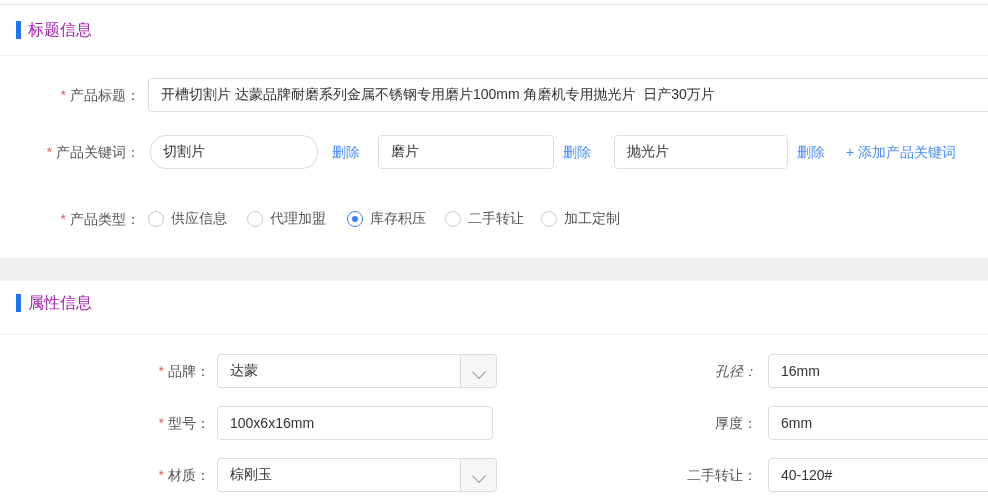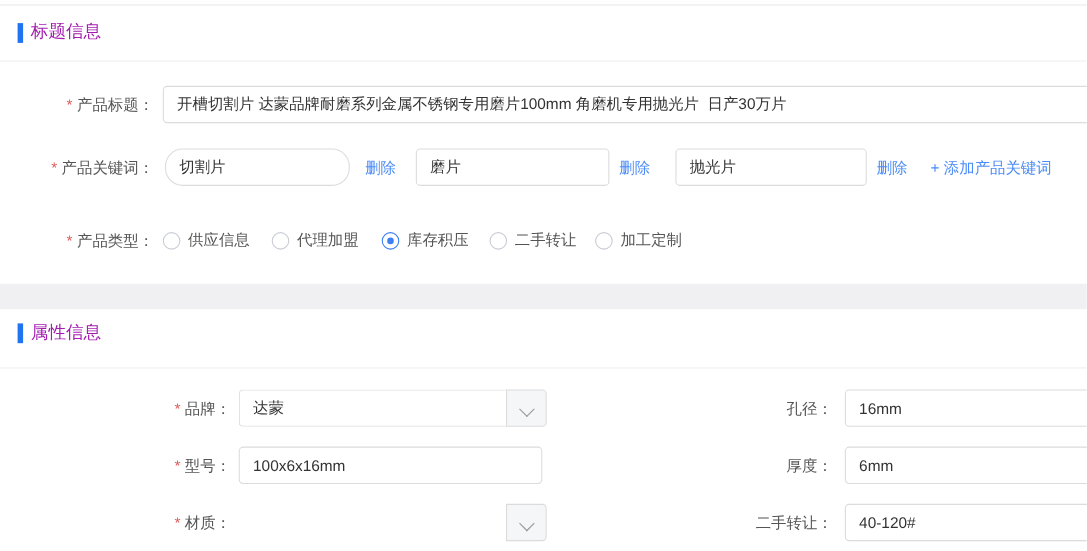--- a/index.html
+++ b/index.html
@@ -114,38 +114,39 @@
 
 <div class="lbl" style="left:60px;top:354px;width:150px;">
   <span class="req">*</span><span>品牌：</span>
 </div>
 <div class="combo" style="left:217px;top:354px;width:280px;padding-left:36px;">
   <input class="combo-input" style="width: 243px;" type="text" value="达蒙">
   <div class="combo-btn" style="left:243px;">
     <span class="chevron"></span>
   </div>
 </div>
-<div class="lbl" style="left:600px;top:354px;width:157px;">
+<div class="lbl" style="left:600px;top:354px;width:157px;font-style:italic;">
   <span>孔径：</span>
 </div>
 <input class="txt-input" style="left: 768px; top: 354px; width: 262px;" type="text" value="16mm">
 
 <div class="lbl" style="left:60px;top:406px;width:150px;">
   <span class="req">*</span><span>型号：</span>
 </div>
 <input class="txt-input" style="left: 217px; top: 406px; width: 276px;" type="text" value="100x6x16mm">
 <div class="lbl" style="left:600px;top:406px;width:157px;">
   <span>厚度：</span>
 </div>
 <input class="txt-input" style="left: 768px; top: 406px; width: 262px;" type="text" value="6mm">
 
 <div class="lbl" style="left:60px;top:458px;width:150px;">
   <span class="req">*</span><span>材质：</span>
 </div>
 <div class="combo" style="left:217px;top:458px;width:280px;">
+  <input class="combo-input" style="width: 243px;" type="text" value="棕刚玉">
   <div class="combo-btn" style="left:243px;">
     <span class="chevron"></span>
   </div>
 </div>
 <div class="lbl" style="left:600px;top:458px;width:157px;">
   <span>二手转让：</span>
 </div>
 <input class="txt-input" style="left: 768px; top: 458px; width: 262px;" type="text" value="40-120#">
 
 </body></html>

